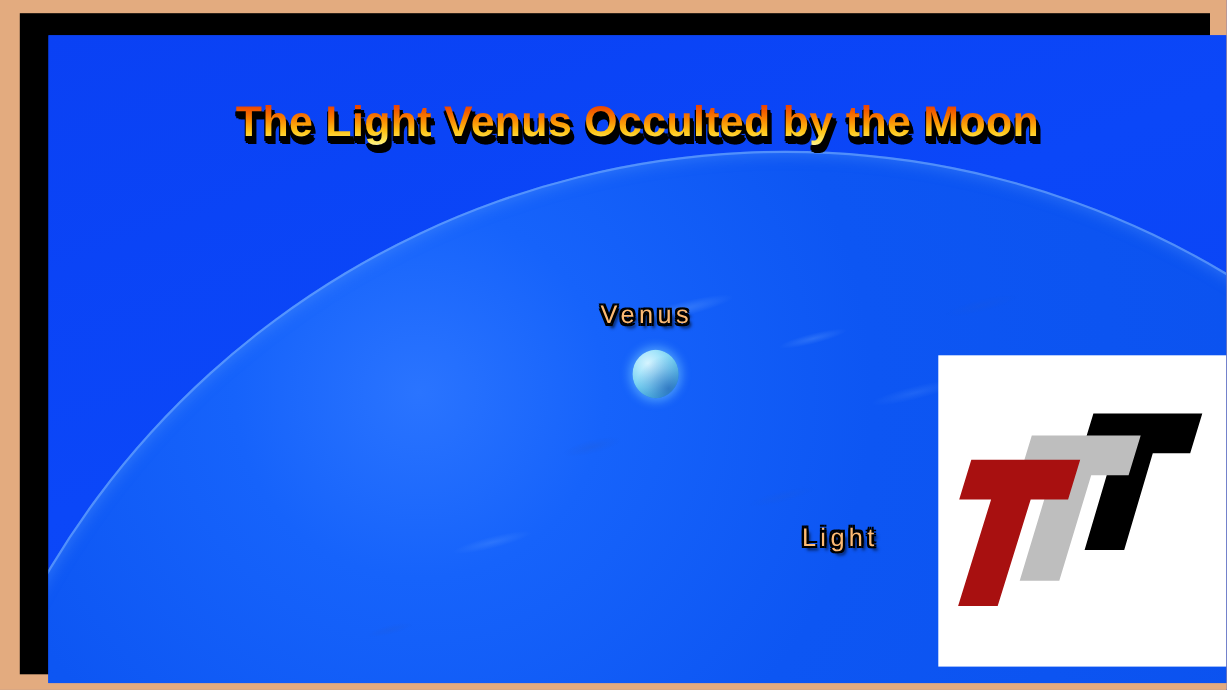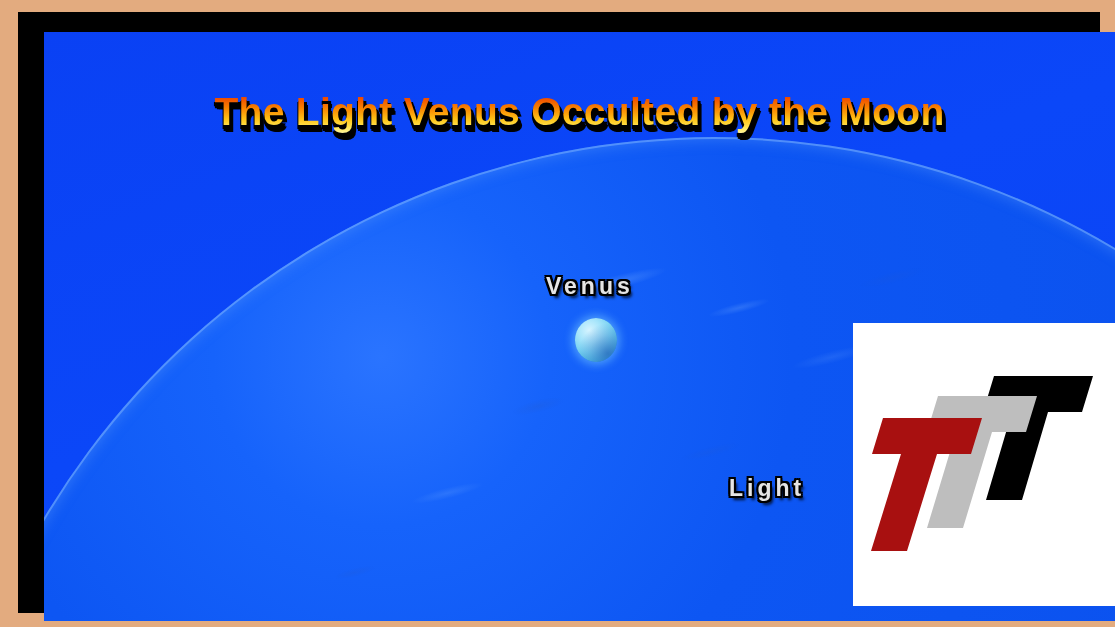--- a/index.html
+++ b/index.html
@@ -175,24 +175,24 @@
     -webkit-background-clip: text;
     background-clip: text;
     color: transparent;
     -webkit-text-fill-color: transparent;
   }
 
   
   .photo-label {
     position: absolute;
     font-size: 23px;
-    font-weight: bold;
+    font-weight: normal;
     letter-spacing: 4px;
     line-height: 1;
-    color: #e5e5e5;
+    color: #fdba74;
     text-shadow:
       2px 0 0 #000, -2px 0 0 #000,
       0 2px 0 #000, 0 -2px 0 #000,
       2px 2px 0 #000, -2px 2px 0 #000,
       2px -2px 0 #000, -2px -2px 0 #000,
       3px 4px 3px rgba(0,0,0,0.85);
     white-space: nowrap;
   }
   .label-venus { left: 502px; top: 243px; }
   .label-moon  { left: 685px; top: 445px; }

